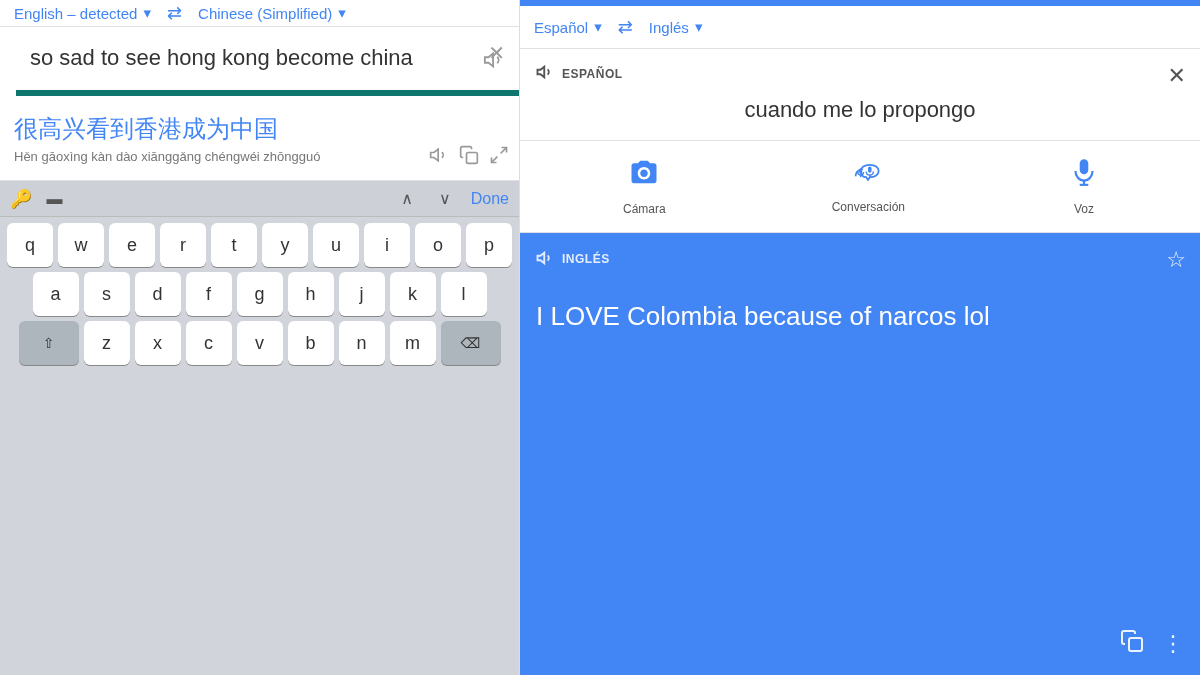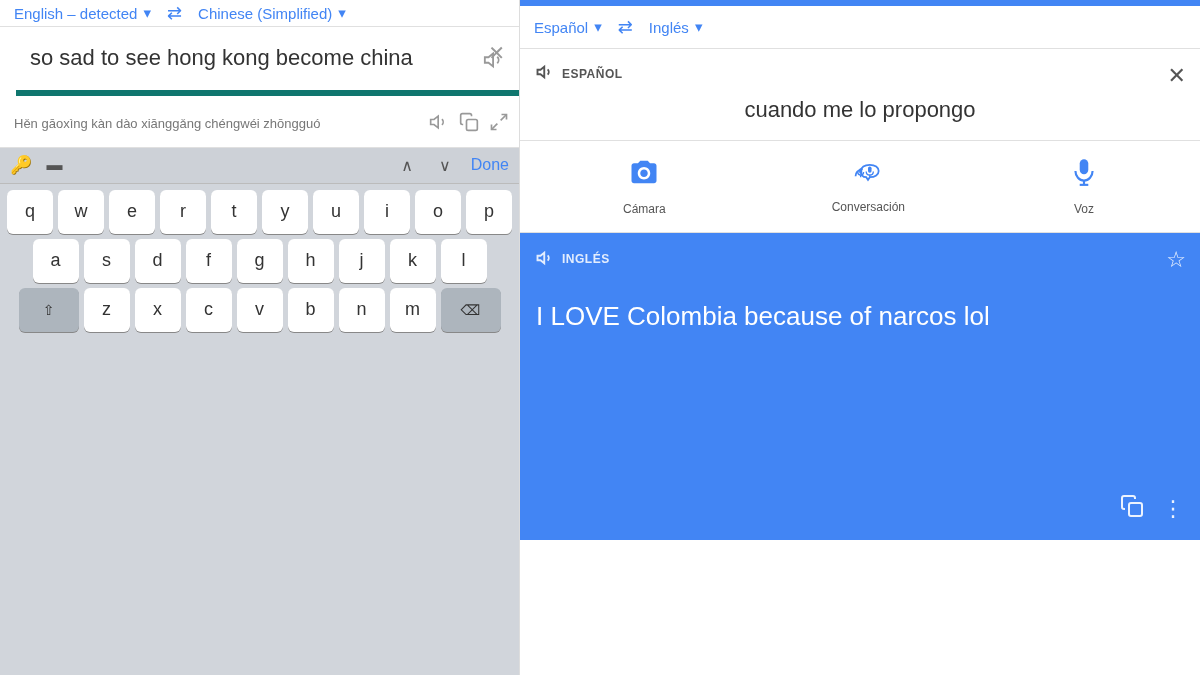--- a/index.html
+++ b/index.html
@@ -184,21 +184,21 @@
     }
     .key.backspace {
       background: #adb5bd;
       flex: 1.4;
       max-width: 60px;
     }
 
     
     .right-panel {
       width: 680px;
-      height: 540px;
+      height: 675px;
       display: flex;
       flex-direction: column;
       background: #fff;
     }
 
     
     .right-top-bar {
       background: #4285f4;
       height: 6px;
     }
@@ -346,20 +346,21 @@
     <button class="clear-btn">✕</button>
     <button class="speaker-btn-right">
       <svg width="22" height="22" viewBox="0 0 24 24" fill="none" stroke="#999" stroke-width="2">
         <polygon points="11 5 6 9 2 9 2 15 6 15 11 19 11 5"></polygon>
         <path d="M15.54 8.46a5 5 0 0 1 0 7.07"></path>
       </svg>
     </button>
   </div>
 
   <div class="translation-area">
+    <div class="translated-text">很高兴看到香港成为中国</div>
     <div class="romanized-text">Hěn gāoxìng kàn dào xiānggǎng chéngwéi zhōngguó</div>
     <div class="trans-actions">
       <button class="trans-action-btn">
         <svg width="20" height="20" viewBox="0 0 24 24" fill="none" stroke="#999" stroke-width="2">
           <polygon points="11 5 6 9 2 9 2 15 6 15 11 19 11 5"></polygon>
           <path d="M15.54 8.46a5 5 0 0 1 0 7.07"></path>
         </svg>
       </button>
       <button class="trans-action-btn">
         <svg width="20" height="20" viewBox="0 0 24 24" fill="none" stroke="#999" stroke-width="2">

